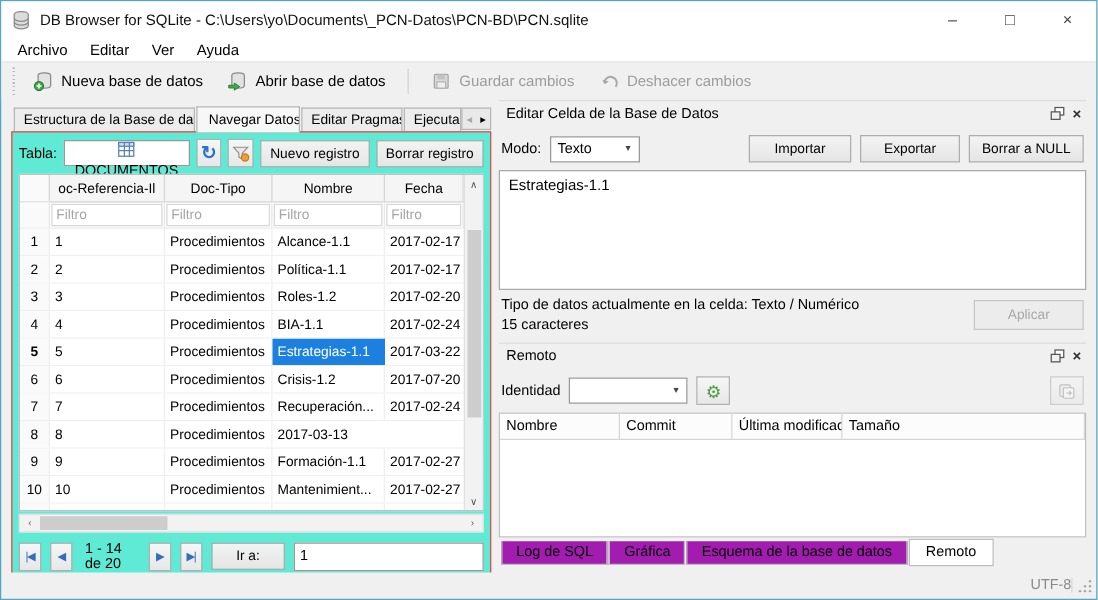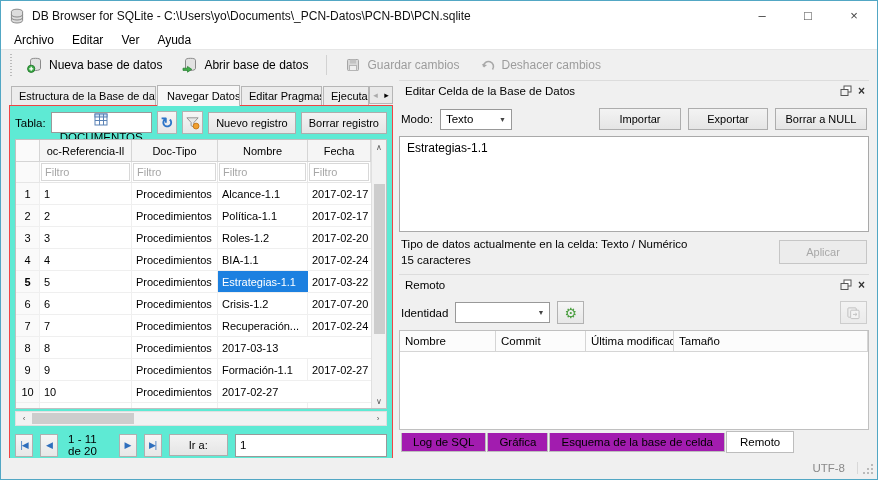--- a/index.html
+++ b/index.html
@@ -101,21 +101,21 @@
   .remote-table { flex:1; border:1px solid #c0c0c0; background:#fff; overflow:hidden; }
   .rhead { display:flex; height:21px; background:#fcfcfc; border-bottom:1px solid #d5d5d5; }
   .rh { border-right:1px solid #d5d5d5; display:flex; align-items:center; padding:0 5px; font-size:11.5px; white-space:nowrap; overflow:hidden; }
   .rh.c1 { width:96px; flex:none; } .rh.c2 { width:90px; flex:none; } .rh.c3 { width:88px; flex:none; } .rh.c4 { flex:1; }
   
   .bottom-tabs { display:flex; align-items:flex-start; height:24px; margin-top:3px; padding-left:2px; }
   .btab { border:1px solid #bdbdbd; border-top:none; background:#a21caf; padding:3px 11px; font-size:11.5px; margin-right:1px; }
   .btab.active { background:#fff; padding:4px 13px; border-top:1px solid #bdbdbd; margin-top:-2px; }
   
   .statusbar { position:absolute; left:1px; right:1px; bottom:1px; height:20px; background:#f0f0f0; display:flex; align-items:center; justify-content:flex-end; }
-  .encoding { color:#8a8a8a; font-size:11.5px; padding-right:12px; border-right:1px solid #d8d8d8; margin-right:4px; }
+  .encoding { color:#8a8a8a; font-size:11.5px; padding-right:0; border-right:1px solid #d8d8d8; margin-right:4px; }
   .grip { width:12px; height:12px; margin-right:2px; }
 </style>
 </head>
 <body>
 
 <div class="titlebar">
   <span class="app-icon">
     <svg viewBox="0 0 16 16">
         <ellipse cx="8" cy="3.6" rx="5.6" ry="2.4" fill="#dcdcdc" stroke="#8a8a8a"></ellipse>
         <path d="M2.4 3.6v9c0 1.3 2.5 2.4 5.6 2.4s5.6-1.1 5.6-2.4v-9" fill="#dcdcdc" stroke="#8a8a8a"></path>
@@ -299,20 +299,21 @@
                 <div class="tc num">9</div>
                 <div class="tc ref">9</div>
                 <div class="tc tipo">Procedimientos</div>
                 <div class="tc nombre">Formación-1.1</div>
                 <div class="tc fecha">2017-02-27</div>
               </div>
               <div class="trow">
                 <div class="tc num">10</div>
                 <div class="tc ref">10</div>
                 <div class="tc tipo">Procedimientos</div>
+                <div class="tc nombre">Mantenimient...</div>
                 <div class="tc fecha">2017-02-27</div>
               </div>
             </div>
           <div class="trow partial">
             <div class="tc num"></div>
               <div class="tc ref"></div>
               <div class="tc tipo"></div>
               <div class="tc nombre"></div>
               <div class="tc fecha"></div>
           </div>
@@ -325,21 +326,21 @@
       </div>
       <div class="hscroll">
         <span class="sarrow">‹</span>
         <div class="hthumb"></div>
         <div class="hspacer"></div>
         <span class="sarrow">›</span>
       </div>
       <div class="pagerow">
         <div class="nav-btn">|◀</div>
         <div class="nav-btn">◀</div>
-        <span class="range">1 - 11 de 20</span>
+        <span class="range">1 - 14 de 20</span>
         <div class="nav-btn">▶</div>
         <div class="nav-btn">▶|</div>
         <div class="btn goto-btn">Ir a:</div>
         <input class="goto-input" value="1" style="">
       </div>
     </div>
   </div>
 
   <div class="right-panel">
 
@@ -416,21 +417,21 @@
         <div class="rh c1">Nombre</div>
         <div class="rh c2">Commit</div>
         <div class="rh c3">Última modificac</div>
         <div class="rh c4">Tamaño</div>
       </div>
     </div>
 
     <div class="bottom-tabs">
       <div class="btab">Log de SQL</div>
       <div class="btab">Gráfica</div>
-      <div class="btab">Esquema de la base de celda</div>
+      <div class="btab">Esquema de la base de datos</div>
       <div class="btab active">Remoto</div>
     </div>
   </div>
 </div>
 
 <div class="statusbar">
   <span class="encoding">UTF-8</span>
   <span class="grip">
     <svg viewBox="0 0 12 12">
         <circle cx="10" cy="3" r="1" fill="#a8a8a8"></circle>

